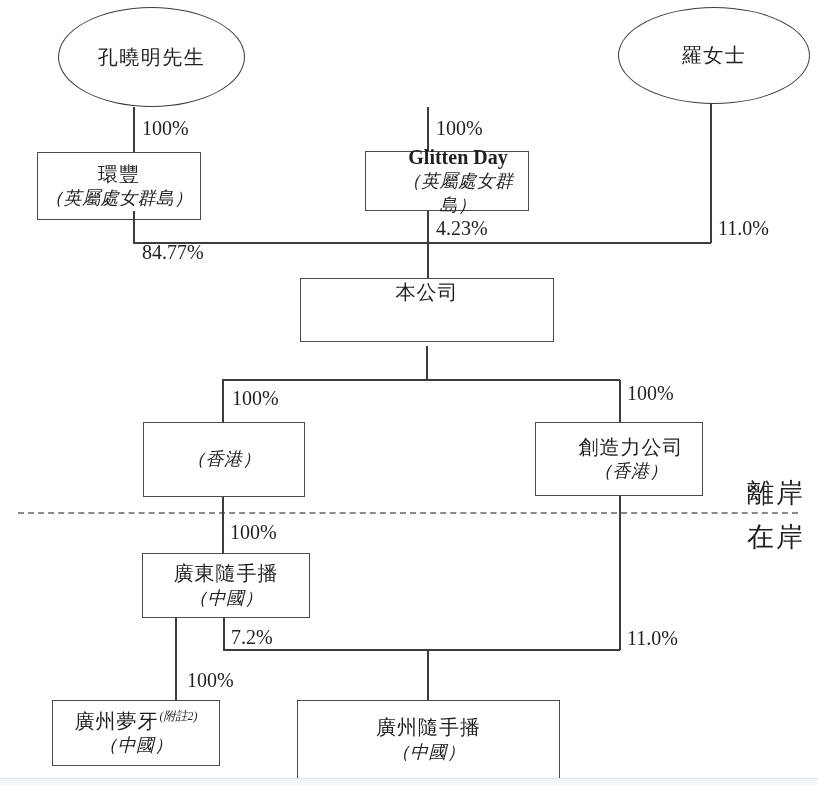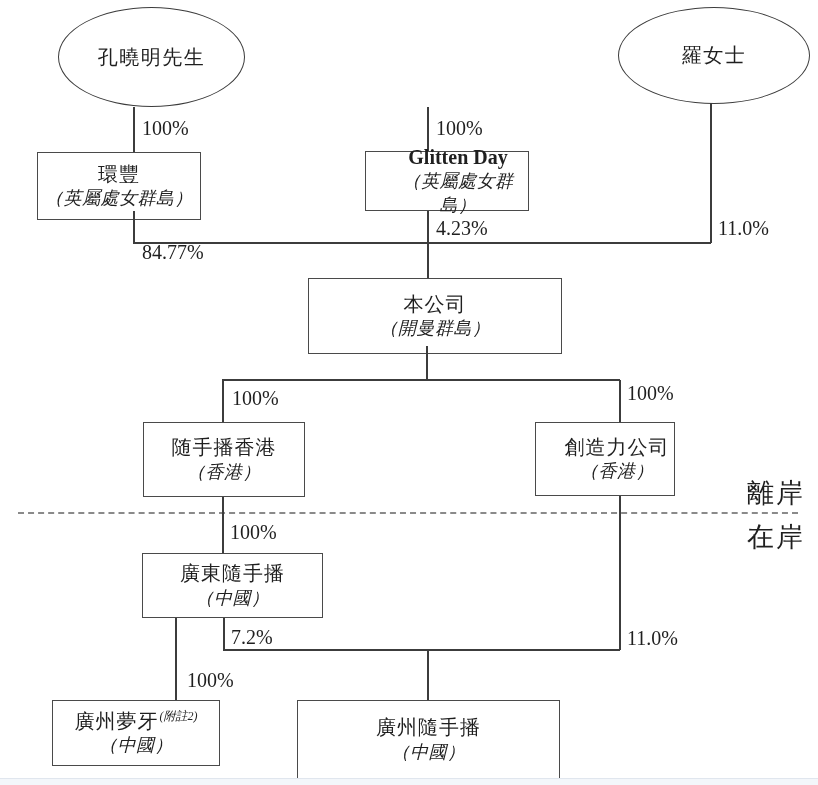--- a/index.html
+++ b/index.html
@@ -51,47 +51,45 @@
   <div class="box" style="left:365px;top:151px;width:164px;height:60px;padding-left:22px;">
     <div class="name-bold">Glitten Day</div>
     <div class="jur">（英屬處女群島）</div>
   </div>
 
   <div class="vline" style="left:133px;top:211px;height:32px;"></div>
   <div class="vline" style="left:427px;top:211px;height:32px;"></div>
   <div class="hline" style="left:133px;top:242px;width:578px;"></div>
   <div class="vline" style="left:427px;top:243px;height:35px;"></div>
 
-  <div class="box" style="left:308px;top:278px;width:254px;height:76px;">
+  <div class="box" style="left:300px;top:278px;width:254px;height:64px;justify-content:space-between;">
     <div>本公司</div>
-    <div class="jur">（開曼群島）</div>
   </div>
 
   <div class="vline" style="left:426px;top:346px;height:34px;"></div>
   <div class="hline" style="left:222px;top:379px;width:398px;"></div>
   <div class="vline" style="left:222px;top:380px;height:42px;"></div>
   <div class="vline" style="left:619px;top:380px;height:42px;"></div>
 
   <div class="box" style="left:143px;top:422px;width:162px;height:75px;">
-    <div>随手播香港</div>
     <div class="jur">（香港）</div>
   </div>
-  <div class="box" style="left:535px;top:422px;width:140px;height:74px;padding-left:24px;">
+  <div class="box" style="left:535px;top:422px;width:168px;height:74px;padding-left:24px;">
     <div>創造力公司</div>
     <div class="jur">（香港）</div>
   </div>
 
   <div class="divider" style="left:18px;top:512px;width:780px;"></div>
   <div class="region" style="left:747px;top:475px;">離岸</div>
   <div class="region" style="left:747px;top:519px;text-align:center;">在岸</div>
 
   <div class="vline" style="left:222px;top:497px;height:56px;"></div>
   <div class="vline" style="left:619px;top:496px;height:154px;"></div>
 
-  <div class="box" style="left:142px;top:553px;width:181px;height:65px;">
+  <div class="box" style="left:142px;top:553px;width:168px;height:65px;">
     <div>廣東隨手播</div>
     <div class="jur">（中國）</div>
   </div>
 
   <div class="vline" style="left:175px;top:618px;height:82px;"></div>
   <div class="vline" style="left:223px;top:618px;height:32px;"></div>
   <div class="hline" style="left:223px;top:649px;width:397px;"></div>
   <div class="vline" style="left:427px;top:650px;height:50px;"></div>
 
   <div class="box" style="left:52px;top:700px;width:168px;height:66px;">

